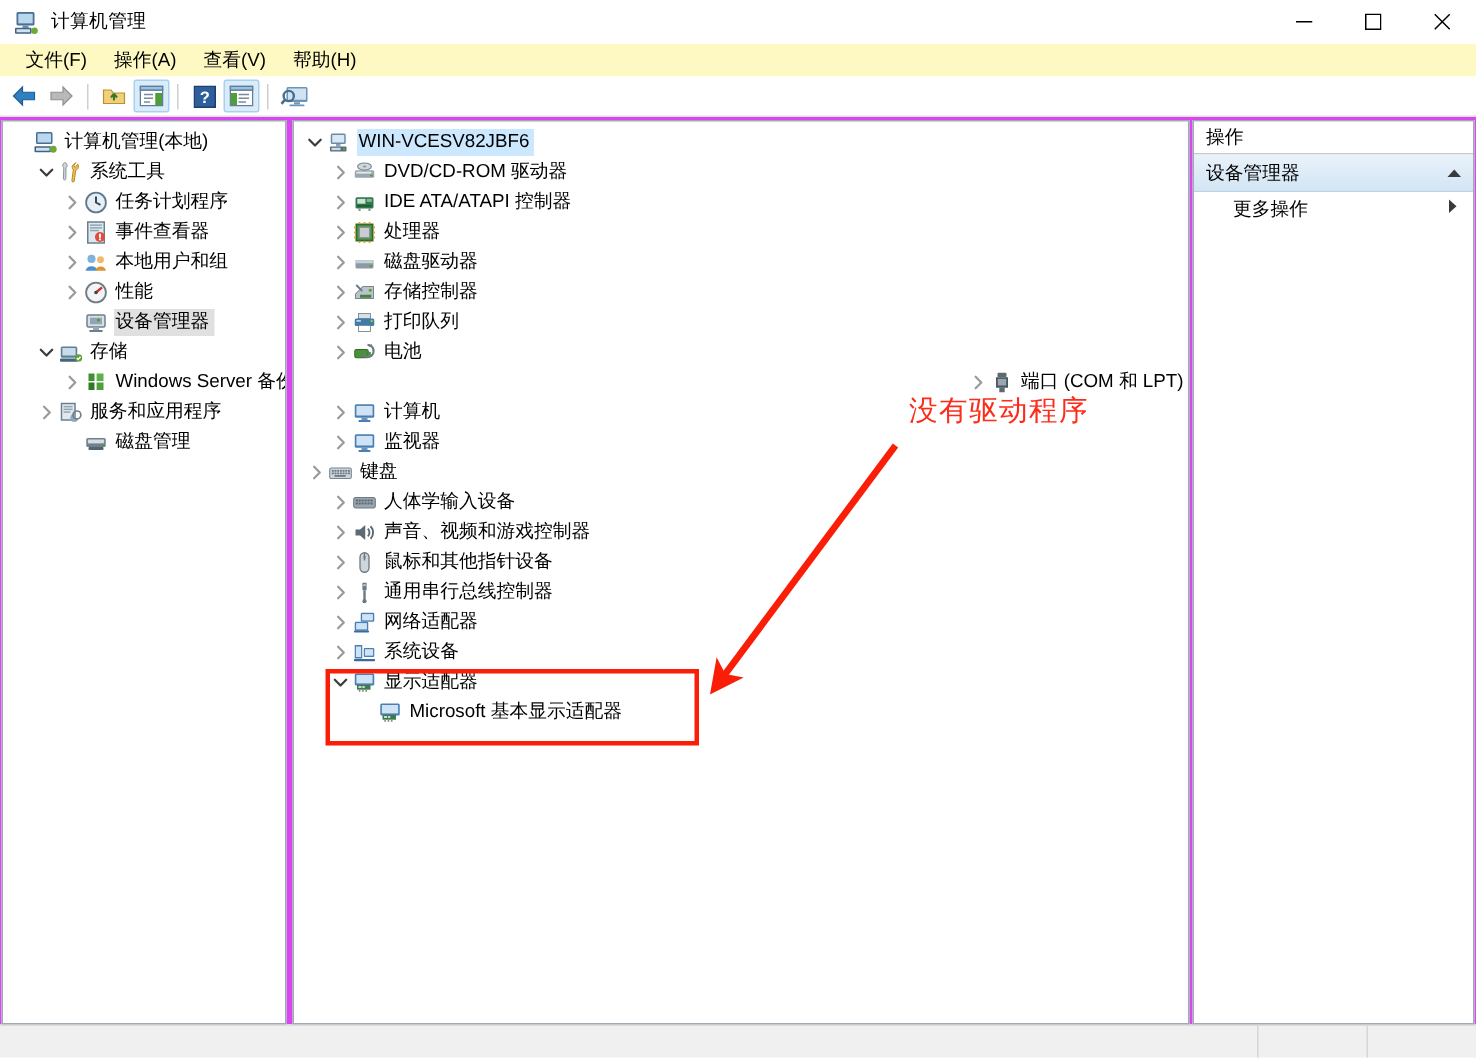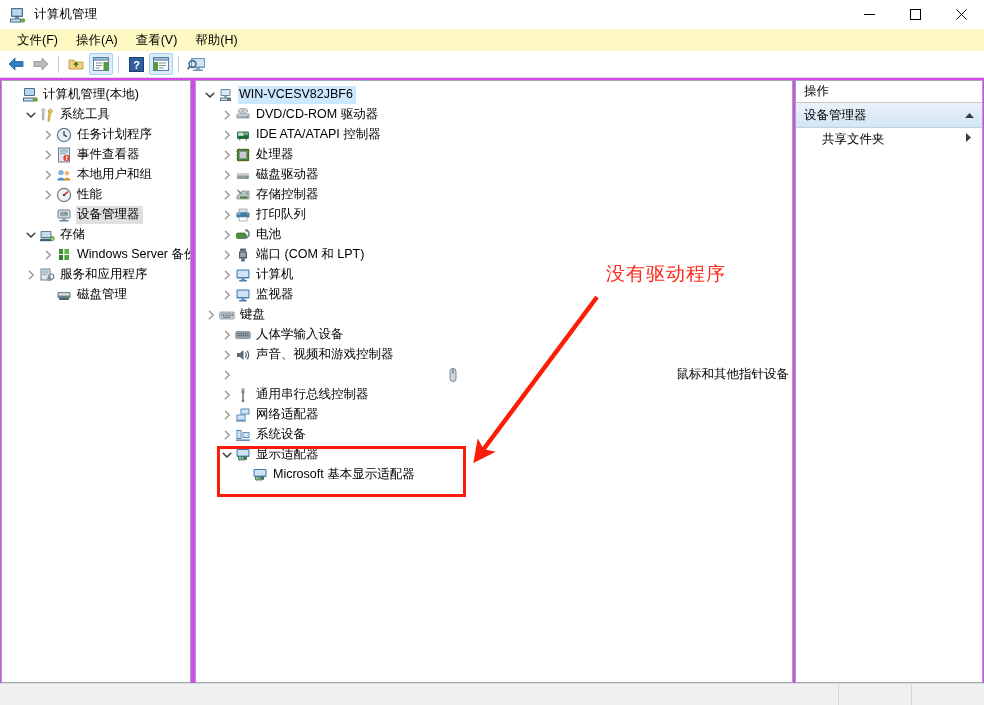--- a/index.html
+++ b/index.html
@@ -602,21 +602,21 @@
               </svg>
             </span>
             <span class="row-icon"><svg width="16" height="16" viewBox="0 0 16 16">
                 <rect x="1.5" y="6" width="9" height="5.5" rx="1.2" fill="#4a8f3a" stroke="#2f6b26" stroke-width=".7"></rect>
                 <rect x="10.6" y="7.6" width="1.6" height="2.4" fill="#4a8f3a"></rect>
                 <path d="M10 3 a4 4 0 1 1 -3.4 6" fill="none" stroke="#6a7a85" stroke-width="1.5"></path>
                 <path d="M12.6 2.2 L10.8 4.4 L13.3 4.2 Z" fill="#6a7a85"></path>
               </svg></span>
             <span class="row-label">电池</span>
           </div>
-          <div class="row" style="padding-left: 23px;">
+          <div class="row" style="padding-left: 23px; justify-content: flex-end;">
             <span class="chev">
               <svg width="10" height="10" viewBox="0 0 10 10">
                 <path d="M3.4 1.2 L7.2 5 L3.4 8.8" stroke="#9a9a9a" stroke-width="1.5" fill="none" stroke-linecap="round" stroke-linejoin="round"></path>
               </svg>
             </span>
             <span class="row-icon"><svg width="16" height="16" viewBox="0 0 16 16">
                 <rect x="5" y="1.5" width="6" height="3" rx=".6" fill="#5c6a74"></rect>
                 <rect x="4" y="4.5" width="8" height="7" fill="#4a5760"></rect>
                 <rect x="5.2" y="5.6" width="5.6" height="4.4" fill="#9aa7b0"></rect>
                 <rect x="6.2" y="11.5" width="3.6" height="3" fill="#5c6a74"></rect>
@@ -710,21 +710,21 @@
                 <path d="M3.4 1.2 L7.2 5 L3.4 8.8" stroke="#9a9a9a" stroke-width="1.5" fill="none" stroke-linecap="round" stroke-linejoin="round"></path>
               </svg>
             </span>
             <span class="row-icon"><svg width="16" height="16" viewBox="0 0 16 16">
                 <path d="M2 6 L5 6 L8.5 3 L8.5 13 L5 10 L2 10 Z" fill="#5b6a74"></path>
                 <path d="M10.2 5.4 a3.6 3.6 0 0 1 0 5.2" stroke="#5b6a74" stroke-width="1.3" fill="none"></path>
                 <path d="M12 3.8 a6 6 0 0 1 0 8.4" stroke="#5b6a74" stroke-width="1.3" fill="none"></path>
               </svg></span>
             <span class="row-label">声音、视频和游戏控制器</span>
           </div>
-          <div class="row" style="padding-left: 23px; justify-content: space-between;">
+          <div class="row" style="padding-left: 23px;">
             <span class="chev">
               <svg width="10" height="10" viewBox="0 0 10 10">
                 <path d="M3.4 1.2 L7.2 5 L3.4 8.8" stroke="#9a9a9a" stroke-width="1.5" fill="none" stroke-linecap="round" stroke-linejoin="round"></path>
               </svg>
             </span>
             <span class="row-icon"><svg width="16" height="16" viewBox="0 0 16 16">
                 <rect x="5" y="1.5" width="6" height="13" rx="3" fill="#cfd6db" stroke="#6d7a83" stroke-width=".9"></rect>
                 <path d="M8 1.5 L8 6.6" stroke="#6d7a83" stroke-width=".9"></path>
                 <rect x="7.4" y="3.4" width="1.2" height="2.4" rx=".5" fill="#6d7a83"></rect>
               </svg></span>
@@ -817,21 +817,21 @@
       <div class="actions-title">操作</div>
       <div class="actions-group-header">
         <span>设备管理器</span>
         <span class="gh-arrow">
           <svg width="11" height="7" viewBox="0 0 11 7">
               <path d="M1 6 L5.5 1 L10 6 Z" fill="#3a3a3a"></path>
             </svg>
         </span>
       </div>
       <div class="actions-item">
-        <span>共享文件夹</span>
+        <span>更多操作</span>
         <span class="ai-arrow">
           <svg width="7" height="11" viewBox="0 0 7 11">
               <path d="M1 1 L6 5.5 L1 10 Z" fill="#3a3a3a"></path>
             </svg>
         </span>
       </div>
     </div>
   </div>
 
   <div class="statusbar">

